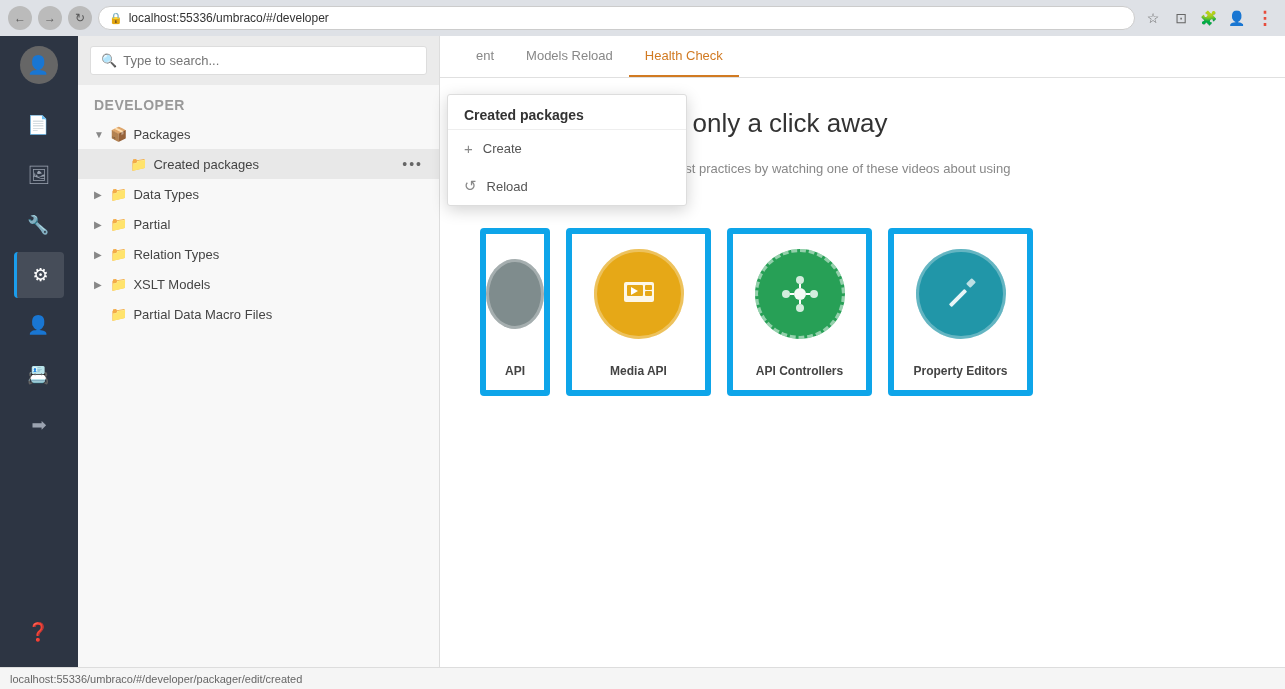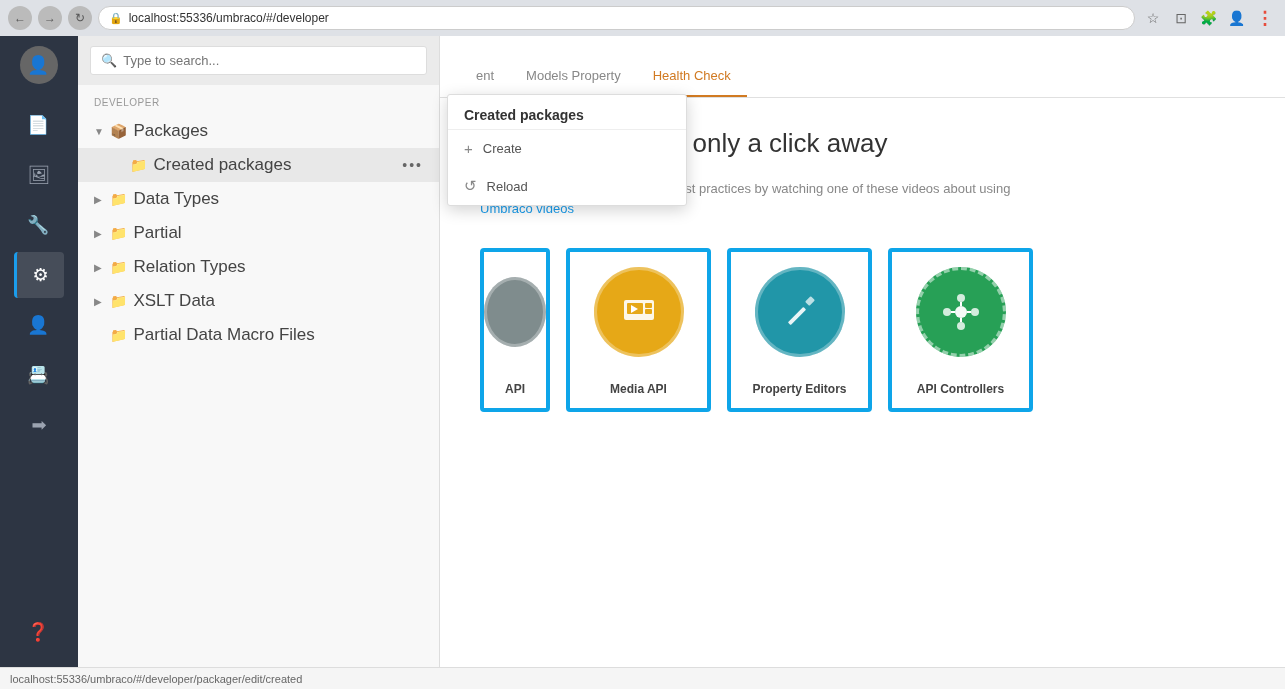--- a/index.html
+++ b/index.html
@@ -106,36 +106,36 @@
       align-items: center;
       padding: 6px 10px;
       gap: 6px;
     }
     .search-input-wrap input {
       border: none; outline: none; background: transparent;
       font-size: 13px; color: #666; flex: 1;
     }
 
     .tree-section-label {
-      font-size: 10px; font-weight: 400; color: #999;
+      font-size: 14px; font-weight: 700; color: #999;
       text-transform: uppercase; padding: 12px 16px 6px;
       letter-spacing: 0.5px;
     }
 
     .tree-item {
       display: flex; align-items: center;
       padding: 7px 16px;
       cursor: pointer;
       gap: 6px;
       color: #444;
     }
     .tree-item.active { background: #e8e8e8; }
     .tree-item .arrow { font-size: 10px; color: #888; width: 10px; }
     .tree-item .folder-icon { font-size: 14px; color: #5a5a5a; }
-    .tree-item .item-label { flex: 1; font-size: 17px; }
+    .tree-item .item-label { flex: 1; font-size: 13px; }
     .tree-item .more-btn {
       display: none; background: none; border: none;
       cursor: pointer; color: #666; font-size: 14px;
       letter-spacing: 2px;
     }
     .tree-item.active .more-btn { display: block; }
 
     .tree-item.sub { padding-left: 36px; }
 
     
@@ -177,21 +177,20 @@
     
     .tab-bar {
       background: white;
       border-bottom: 1px solid #e0e0e0;
       display: flex;
       align-items: center;
       padding: 0 20px;
       height: 42px;
       gap: 0;
       flex-shrink: 0;
-      margin-top: 20px;
     }
     .tab-item {
       padding: 0 16px;
       height: 100%;
       display: flex; align-items: center;
       cursor: pointer;
       font-size: 13px;
       color: #888;
       border-bottom: 2px solid transparent;
     }
@@ -218,21 +217,21 @@
 
     
     .video-cards {
       display: flex;
       gap: 16px;
       overflow: hidden;
     }
     .video-card {
       width: 145px;
       background: white;
-      border: 4px solid #0ea5e9;
+      border: 6px solid #0ea5e9;
       border-radius: 4px;
       overflow: hidden;
       flex-shrink: 0;
     }
     .video-card-circle {
       width: 100%; height: 120px;
       display: flex; align-items: center; justify-content: center;
       position: relative;
     }
     .circle-bg {
@@ -360,21 +359,21 @@
 
     <div class="tree-item">
       <span class="arrow">▶</span>
       <span class="folder-icon">📁</span>
       <span class="item-label">Relation Types</span>
     </div>
 
     <div class="tree-item">
       <span class="arrow">▶</span>
       <span class="folder-icon">📁</span>
-      <span class="item-label">XSLT Data</span>
+      <span class="item-label">XSLT Models</span>
     </div>
 
     <div class="tree-item">
       <span class="arrow"></span>
       <span class="folder-icon">📁</span>
       <span class="item-label">Partial Data Macro Files</span>
     </div>
   </div>
 
   <div class="dropdown-overlay">
@@ -389,21 +388,21 @@
     </div>
   </div>
 
   <div class="main-content">
 
     <div class="tab-bar">
       <div class="tab-item">
         <span>ent</span>
       </div>
       <div class="tab-item">
-        <span>Models Property</span>
+        <span>Models Reload</span>
       </div>
       <div class="tab-item active">
         <span>Health Check</span>
       </div>
     </div>
 
     <div class="content-body">
       <h2 class="content-heading">
         <span>raining videos are only a click away</span>
       </h2>
@@ -433,33 +432,20 @@
                 <rect x="8" y="11" width="16" height="11" rx="1" fill="#e6a817"></rect>
                 <rect x="26" y="11" width="7" height="5" rx="1" fill="#e6a817"></rect>
                 <rect x="26" y="17" width="7" height="5" rx="1" fill="#e6a817"></rect>
                 <polygon points="12,13 12,21 19,17" fill="white"></polygon>
               </svg>
             </div>
           </div>
           <div class="video-card-label">Media API</div>
         </div>
 
-
-        <div class="video-card">
-          <div class="video-card-circle">
-            <div class="circle-bg" style="background:#2196a8;">
-              <div class="circle-ring"></div>
-              <svg width="36" height="36" viewBox="0 0 36 36">
-                <rect x="4" y="20" width="22" height="4" rx="1" fill="white" opacity="0.9" transform="rotate(-45 15 22)"></rect>
-                <rect x="24" y="4" width="8" height="6" rx="1" fill="white" opacity="0.7" transform="rotate(-45 28 7)"></rect>
-              </svg>
-            </div>
-          </div>
-          <div class="video-card-label">Property Editors</div>
-        </div>
 
         <div class="video-card">
           <div class="video-card-circle">
             <div class="circle-bg" style="background:#27a056;">
               <div class="circle-ring" style="border-color:rgba(255,255,255,0.5); border-style: dashed;"></div>
               <svg width="44" height="44" viewBox="0 0 44 44">
                 <circle cx="22" cy="22" r="6" fill="white" opacity="0.95"></circle>
                 <circle cx="22" cy="8" r="4" fill="white" opacity="0.8"></circle>
                 <circle cx="22" cy="36" r="4" fill="white" opacity="0.8"></circle>
                 <circle cx="8" cy="22" r="4" fill="white" opacity="0.8"></circle>
@@ -467,20 +453,33 @@
                 <line x1="22" y1="16" x2="22" y2="12" stroke="white" stroke-width="2"></line>
                 <line x1="22" y1="28" x2="22" y2="32" stroke="white" stroke-width="2"></line>
                 <line x1="16" y1="22" x2="12" y2="22" stroke="white" stroke-width="2"></line>
                 <line x1="28" y1="22" x2="32" y2="22" stroke="white" stroke-width="2"></line>
               </svg>
             </div>
           </div>
           <div class="video-card-label">API Controllers</div>
         </div>
 
+        <div class="video-card">
+          <div class="video-card-circle">
+            <div class="circle-bg" style="background:#2196a8;">
+              <div class="circle-ring"></div>
+              <svg width="36" height="36" viewBox="0 0 36 36">
+                <rect x="4" y="20" width="22" height="4" rx="1" fill="white" opacity="0.9" transform="rotate(-45 15 22)"></rect>
+                <rect x="24" y="4" width="8" height="6" rx="1" fill="white" opacity="0.7" transform="rotate(-45 28 7)"></rect>
+              </svg>
+            </div>
+          </div>
+          <div class="video-card-label">Property Editors</div>
+        </div>
+
       </div>
     </div>
 
   </div>
 </div>
 
 <div class="status-bar">
   <span>localhost:55336/umbraco/#/developer/packager/edit/created</span>
 </div>
 

